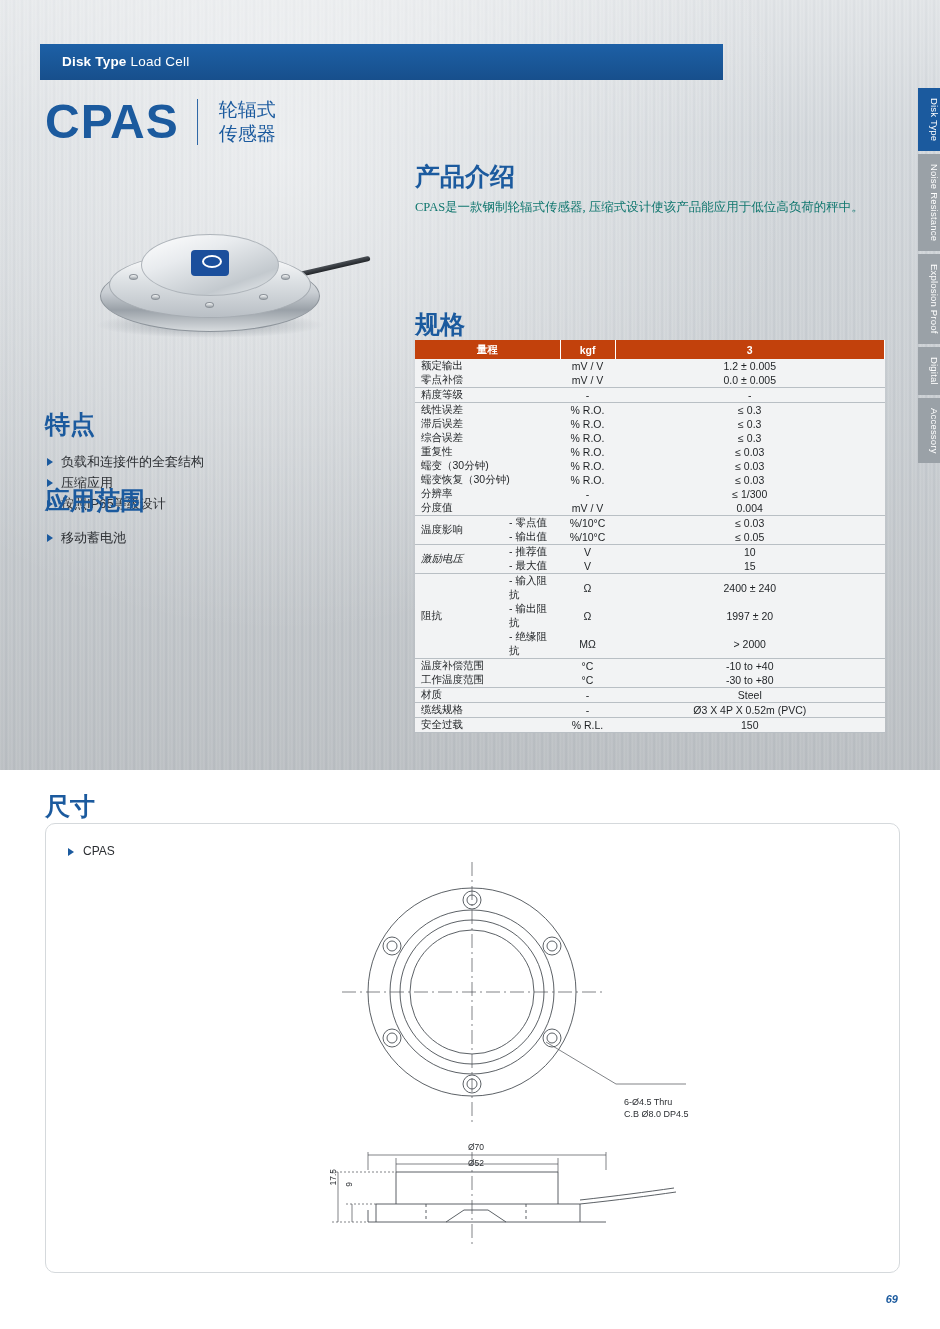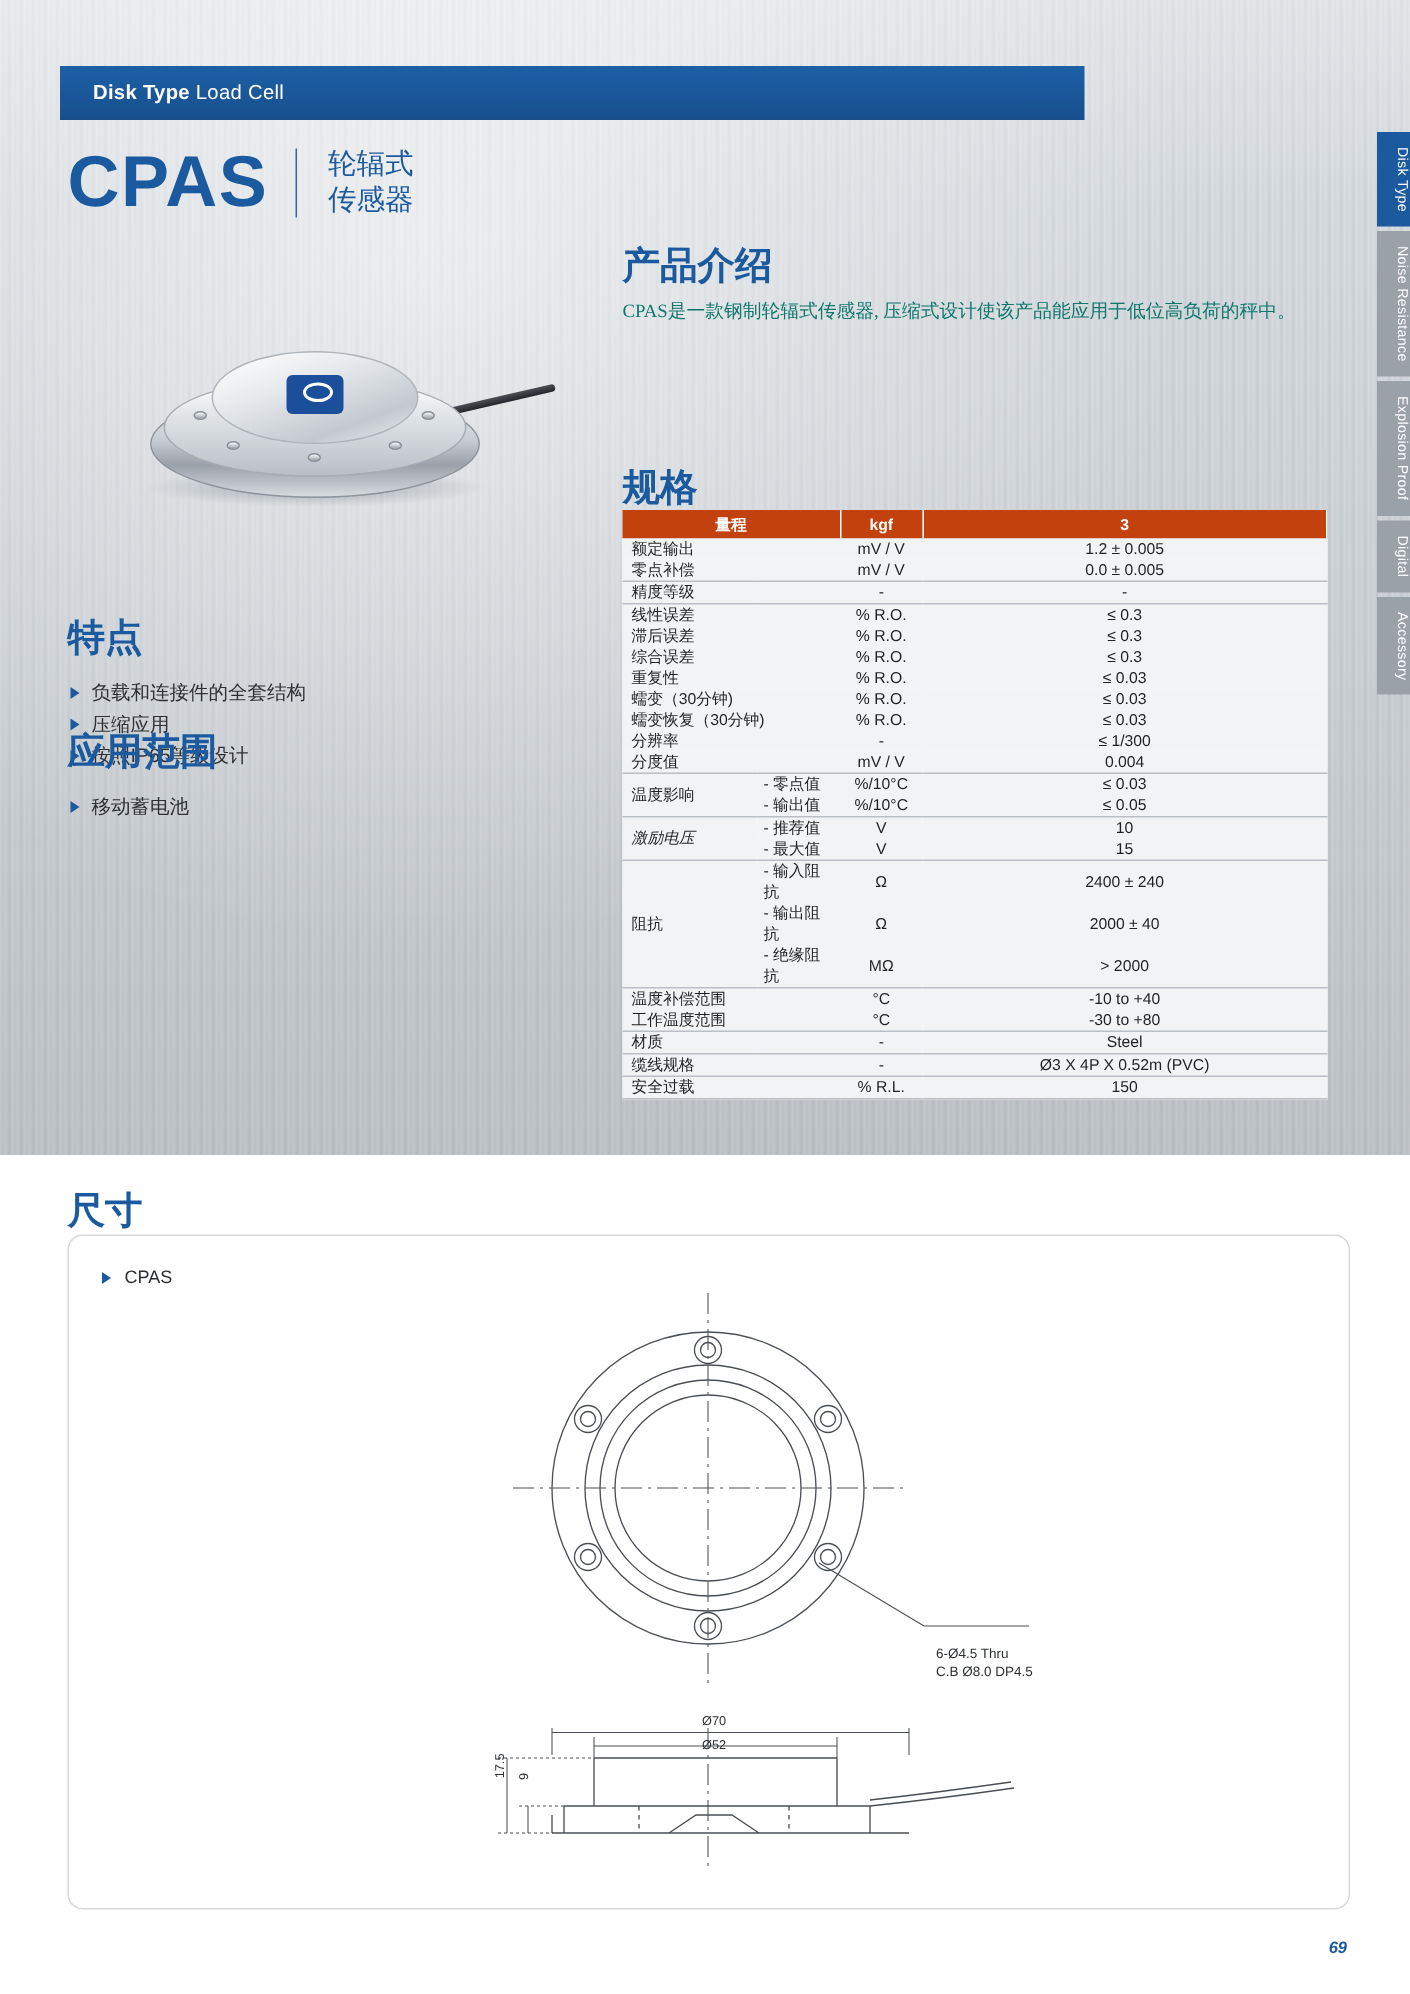--- a/index.html
+++ b/index.html
@@ -316,21 +316,21 @@
       </tr>
       <tr>
         <td class="c1b" rowspan="3" style="border-bottom: 1px solid rgb(185, 191, 196);">阻抗</td>
         <td class="c1c">- 输入阻抗</td>
         <td class="c2">Ω</td>
         <td class="c3">2400 ± 240</td>
       </tr>
       <tr>
         <td class="c1c">- 输出阻抗</td>
         <td class="c2">Ω</td>
-        <td class="c3">2000 ± 40</td>
+        <td class="c3">1997 ± 20</td>
       </tr>
       <tr class="grp-end">
         <td class="c1c">- 绝缘阻抗</td>
         <td class="c2">MΩ</td>
         <td class="c3">&gt; 2000</td>
       </tr>
       <tr>
         <td colspan="2" class="c1">温度补偿范围</td>
         <td class="c2">°C</td>
         <td class="c3">-10 to +40</td>

